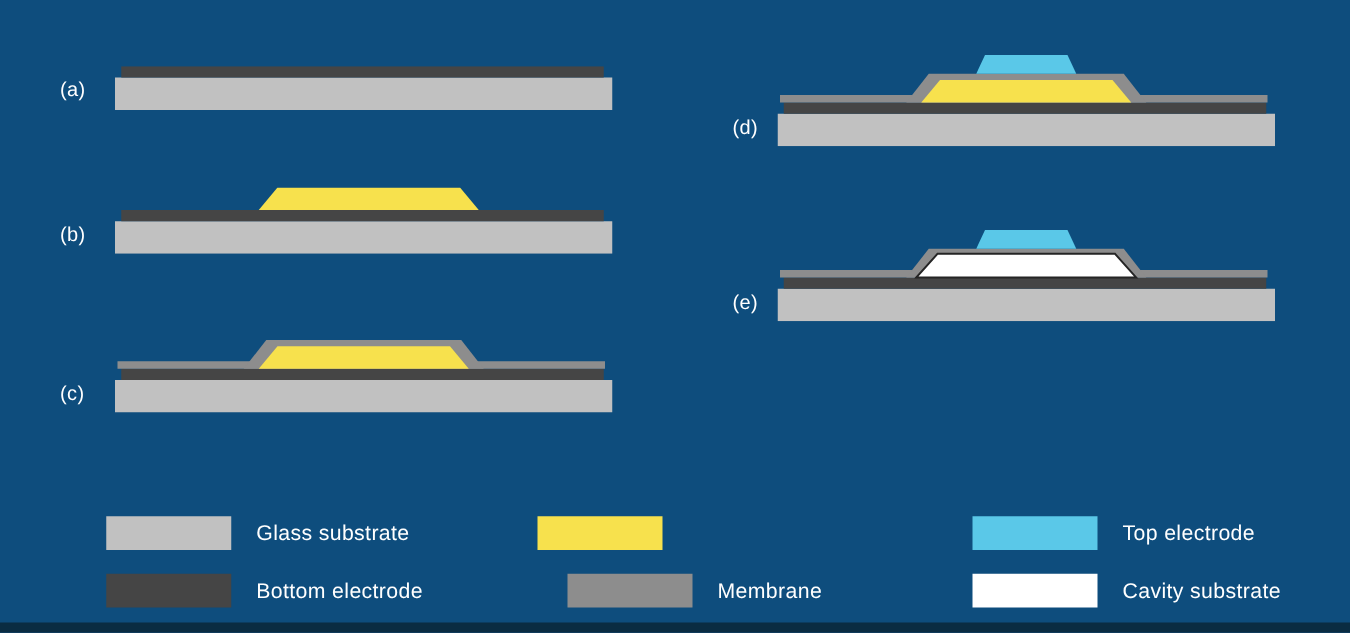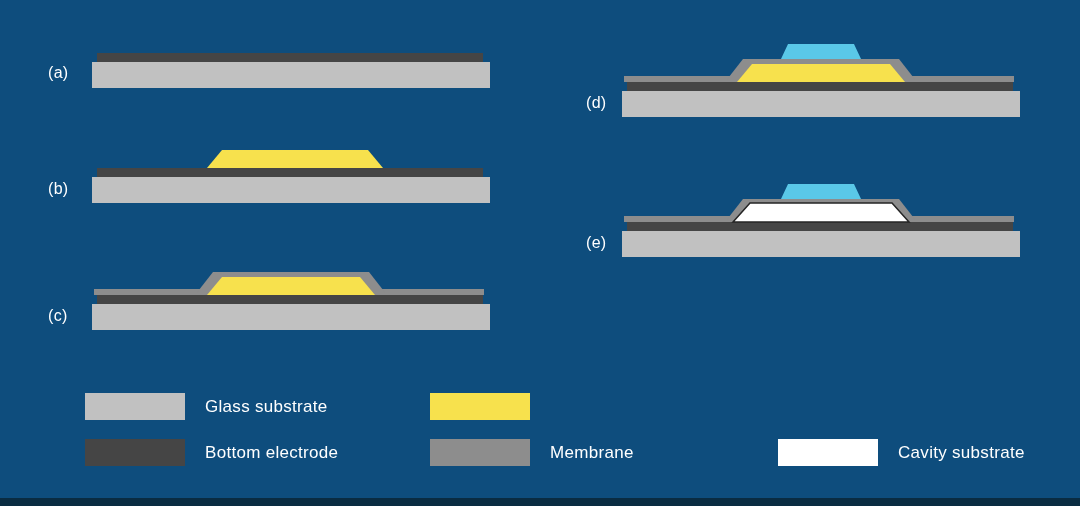--- a/index.html
+++ b/index.html
@@ -36,20 +36,21 @@
   .ly-electrode{fill:var(--electrode);}
   .ly-sacrificial{fill:var(--sacrificial);}
   .ly-membrane{fill:var(--membrane);}
   .ly-top{fill:var(--top_electrode);}
   .ly-cavity{fill:var(--cavity);stroke:#252525;stroke-width:1.5;}
   .legend-item{
     position:absolute;
     display:flex;
     align-items:center;
     gap:20px;
+    margin-top:20px;
   }
   .swatch{
     width:100px;
     height:27px;
     flex:0 0 auto;
   }
   .legend-label{
     color:var(--text);
     font-size:17px;
     letter-spacing:0.3px;
@@ -114,23 +115,27 @@
     <div class="swatch" style="background: rgb(193, 193, 193);"></div>
     <div class="legend-label">Glass substrate</div>
   </div>
   <div class="legend-item" style="left:85px;top:439px;align-items:center;">
     <div class="swatch" style="background: rgb(69, 69, 69);"></div>
     <div class="legend-label">Bottom electrode</div>
   </div>
   <div class="legend-item" style="left:430px;top:393px;">
     <div class="swatch" style="background: rgb(247, 225, 77);"></div>
   </div>
-  <div class="legend-item" style="left:430px;top:439px;text-align:center;">
+  <div class="legend-item" style="left:454px;top:439px;text-align:center;">
     <div class="swatch" style="background: rgb(141, 141, 141);"></div>
     <div class="legend-label">Membrane</div>
+  </div>
+  <div class="legend-item" style="left:778px;top:393px;">
+    <div class="swatch" style="background: rgb(90, 200, 232);"></div>
+    <div class="legend-label">Top electrode</div>
   </div>
   <div class="legend-item" style="left:778px;top:439px;">
     <div class="swatch" style="background: rgb(255, 255, 255);"></div>
     <div class="legend-label">Cavity substrate</div>
   </div>
 
   <div class="footer-bar"></div>
 </div>
 
 </body></html>

